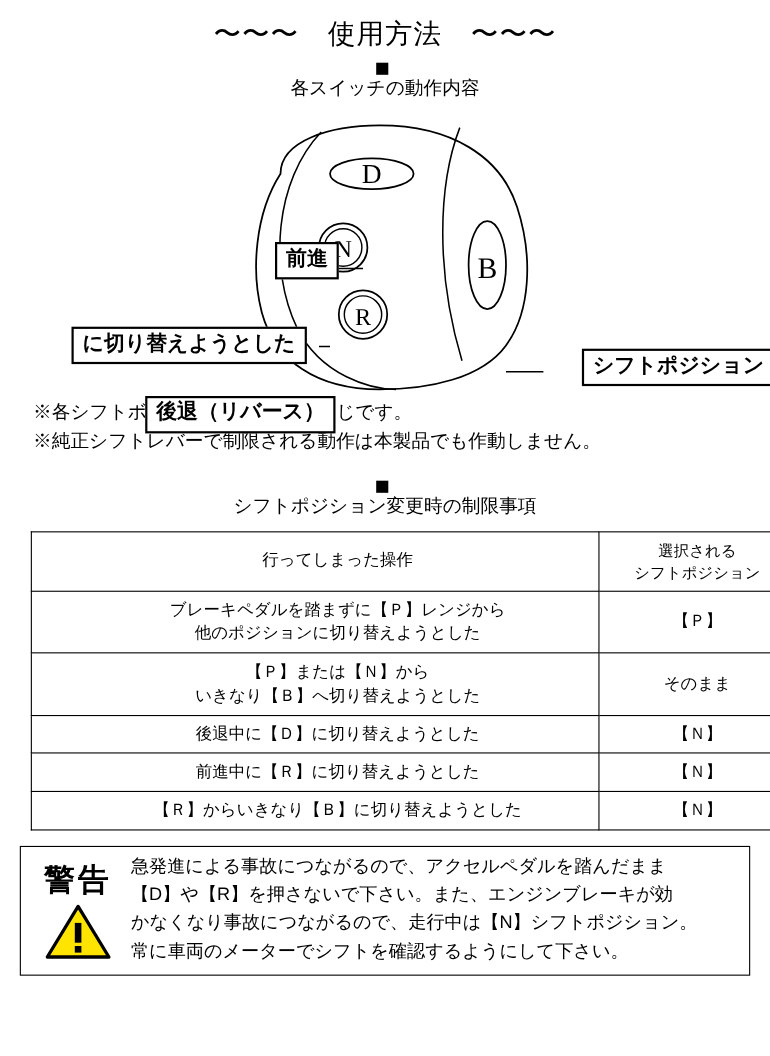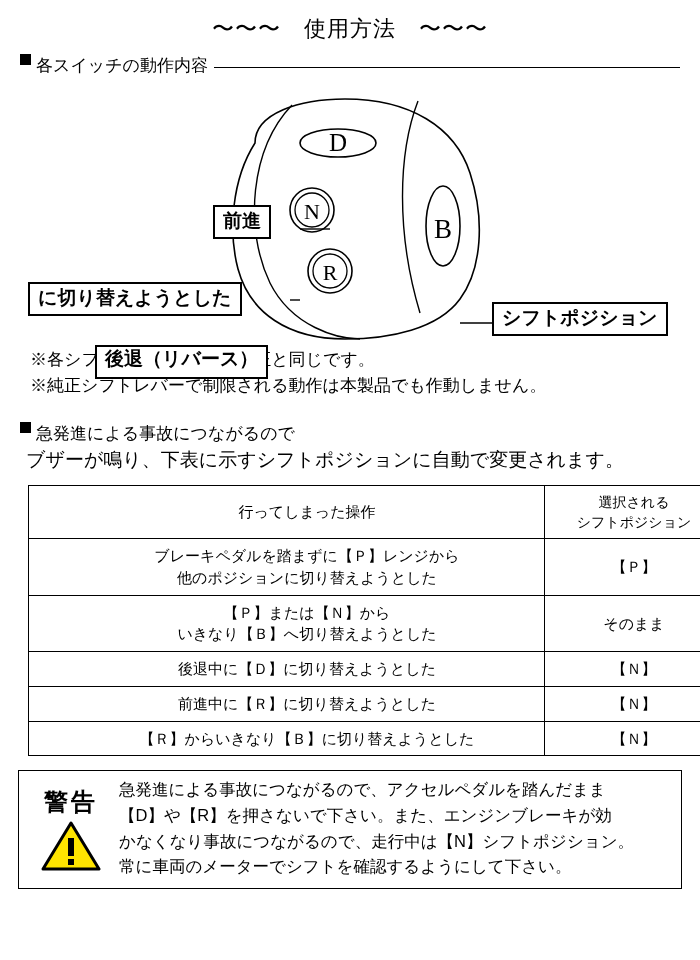--- a/index.html
+++ b/index.html
@@ -17,31 +17,33 @@
   }
   .page {
     position: relative;
     width: 700px;
     height: 960px;
   }
 
   
   .doc-title {
     text-align: center;
-    font-size: 22px;
+    font-size: 25px;
     letter-spacing: 1px;
     padding-top: 14px;
     font-weight: normal;
     white-space: pre;
   }
 
   
   .section-head {
     display: flex;
+    align-items: center;
     margin: 10px 20px 0 20px;
+    flex-direction: column;
   }
   .section-head .sq {
     width: 11px;
     height: 11px;
     background: #000;
     margin-right: 5px;
     flex: none;
   }
   .section-head .txt {
     font-size: 17px;
@@ -67,20 +69,21 @@
   }
   .callout {
     position: absolute;
     background: #ffffff;
     border: 2.5px solid #000;
     font-size: 19px;
     font-weight: bold;
     padding: 3px 8px 5px 8px;
     white-space: nowrap;
     line-height: 1.15;
+    margin-left: 37px;
   }
   #callout-forward { left: 213px; top: 122px; }
   #callout-neutral { left: 28px;  top: 199px; }
   #callout-reverse { left: 95px;  top: 262px; font-family: Liberation Mono, monospace; }
   #callout-enginebrake { left: 492px; top: 219px; }
 
   
   .notes {
     margin: 4px 20px 0 30px;
     font-size: 17px;
@@ -126,21 +129,21 @@
   }
   .warn-left {
     width: 96px;
     flex: none;
     display: flex;
     flex-direction: column;
     align-items: center;
     justify-content: center;
   }
   .warn-word {
-    font-size: 24px;
+    font-size: 28px;
     font-weight: bold;
     letter-spacing: 3px;
     margin-bottom: 2px;
   }
   .warn-text {
     flex: 1;
     font-size: 16.5px;
     line-height: 1.55;
     padding-right: 2px;
   }
@@ -192,25 +195,24 @@
     <div class="callout" id="callout-enginebrake">シフトポジション</div>
   </div>
 
   <div class="notes">
     <div>※各シフトボタンの作動は純正と同じです。</div>
     <div>※純正シフトレバーで制限される動作は本製品でも作動しません。</div>
   </div>
 
   <div class="section-head" style="margin-top:24px;">
     <span class="sq"></span>
-    <span class="txt">急発進による事故につながるので</span>
+    <span class="txt">シフトポジション変更時の制限事項</span>
   </div>
 
   <div class="body-par">
-    <div>ブザーが鳴り、下表に示すシフトポジションに自動で変更されます。</div>
   </div>
 
   <table class="shift-table">
     <tbody>
       <tr>
         <td class="col-a">行ってしまった操作</td>
         <td class="col-b">
           <div class="th-sub">選択される</div>
           <div class="th-sub">シフトポジション</div>
         </td>

